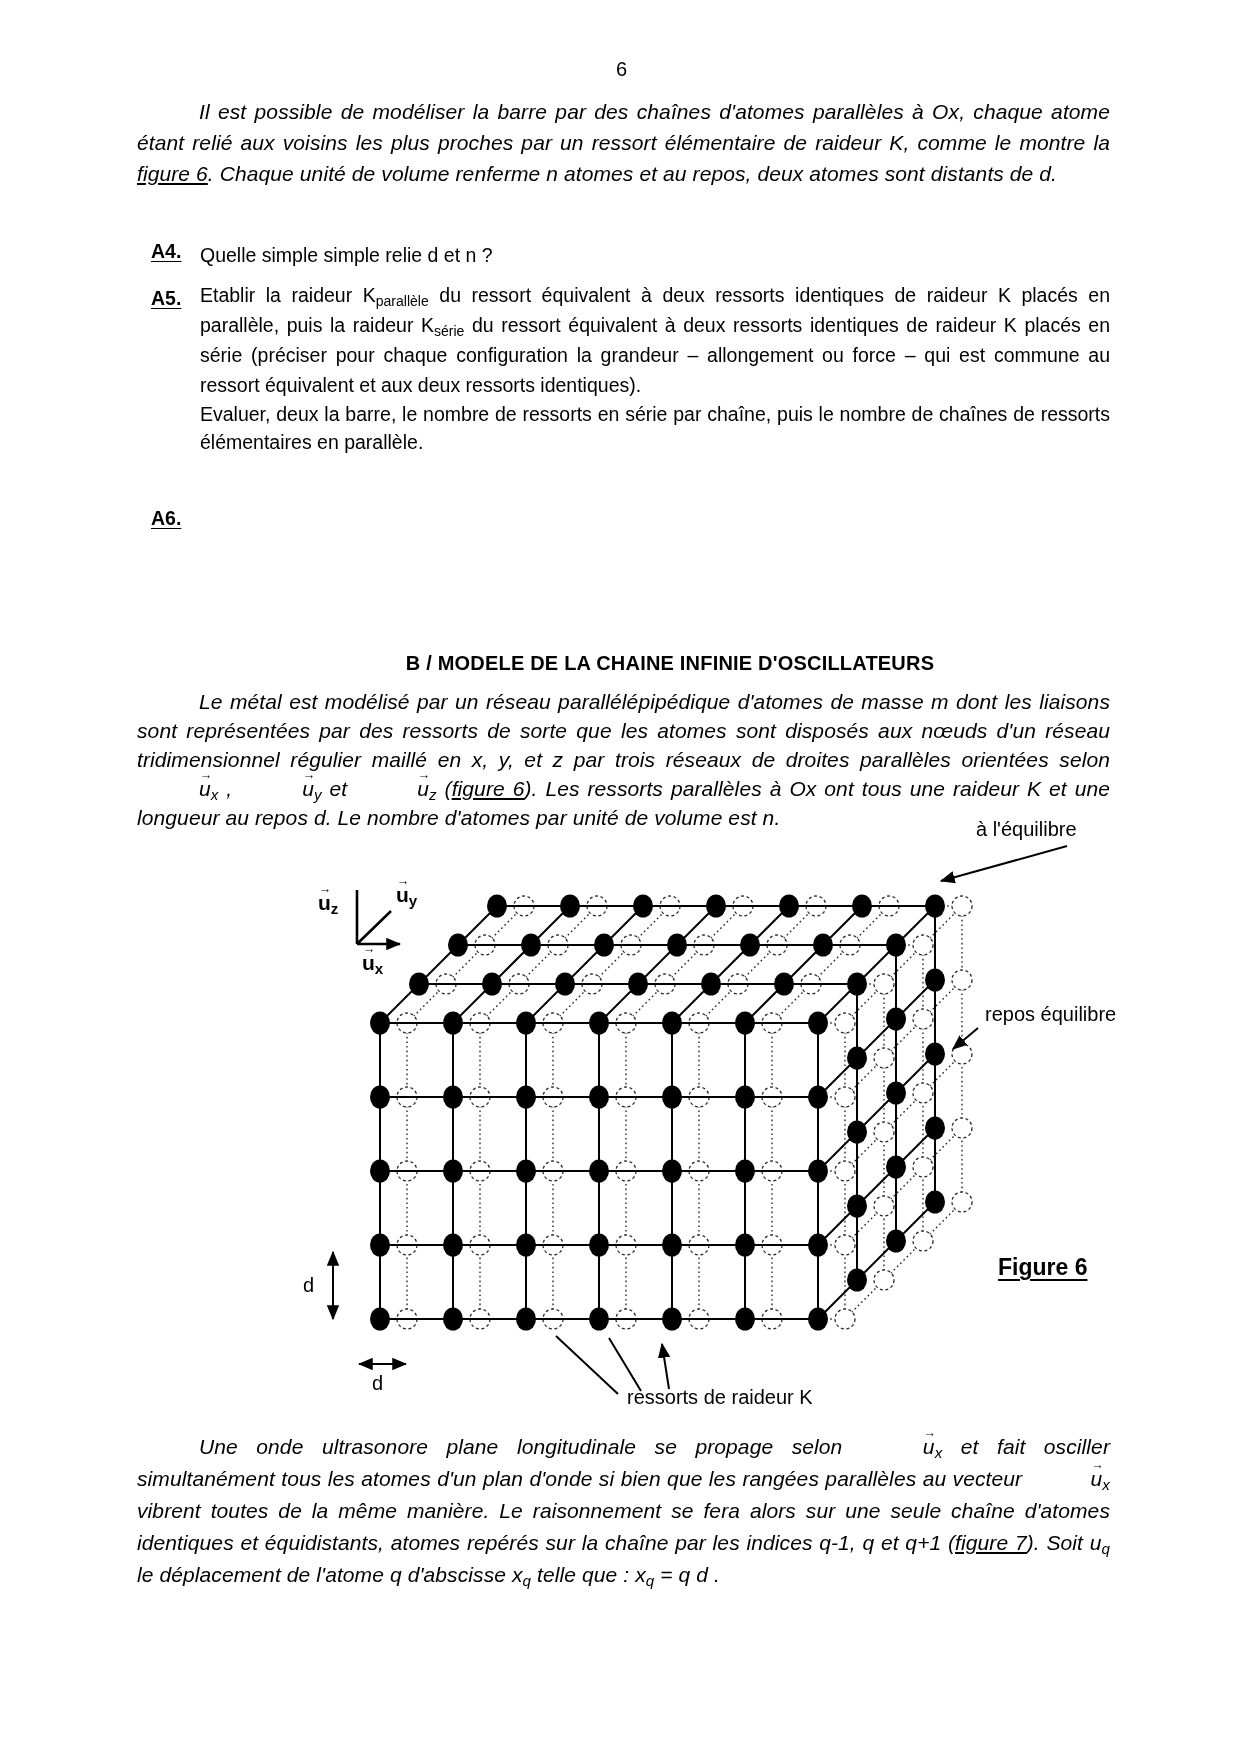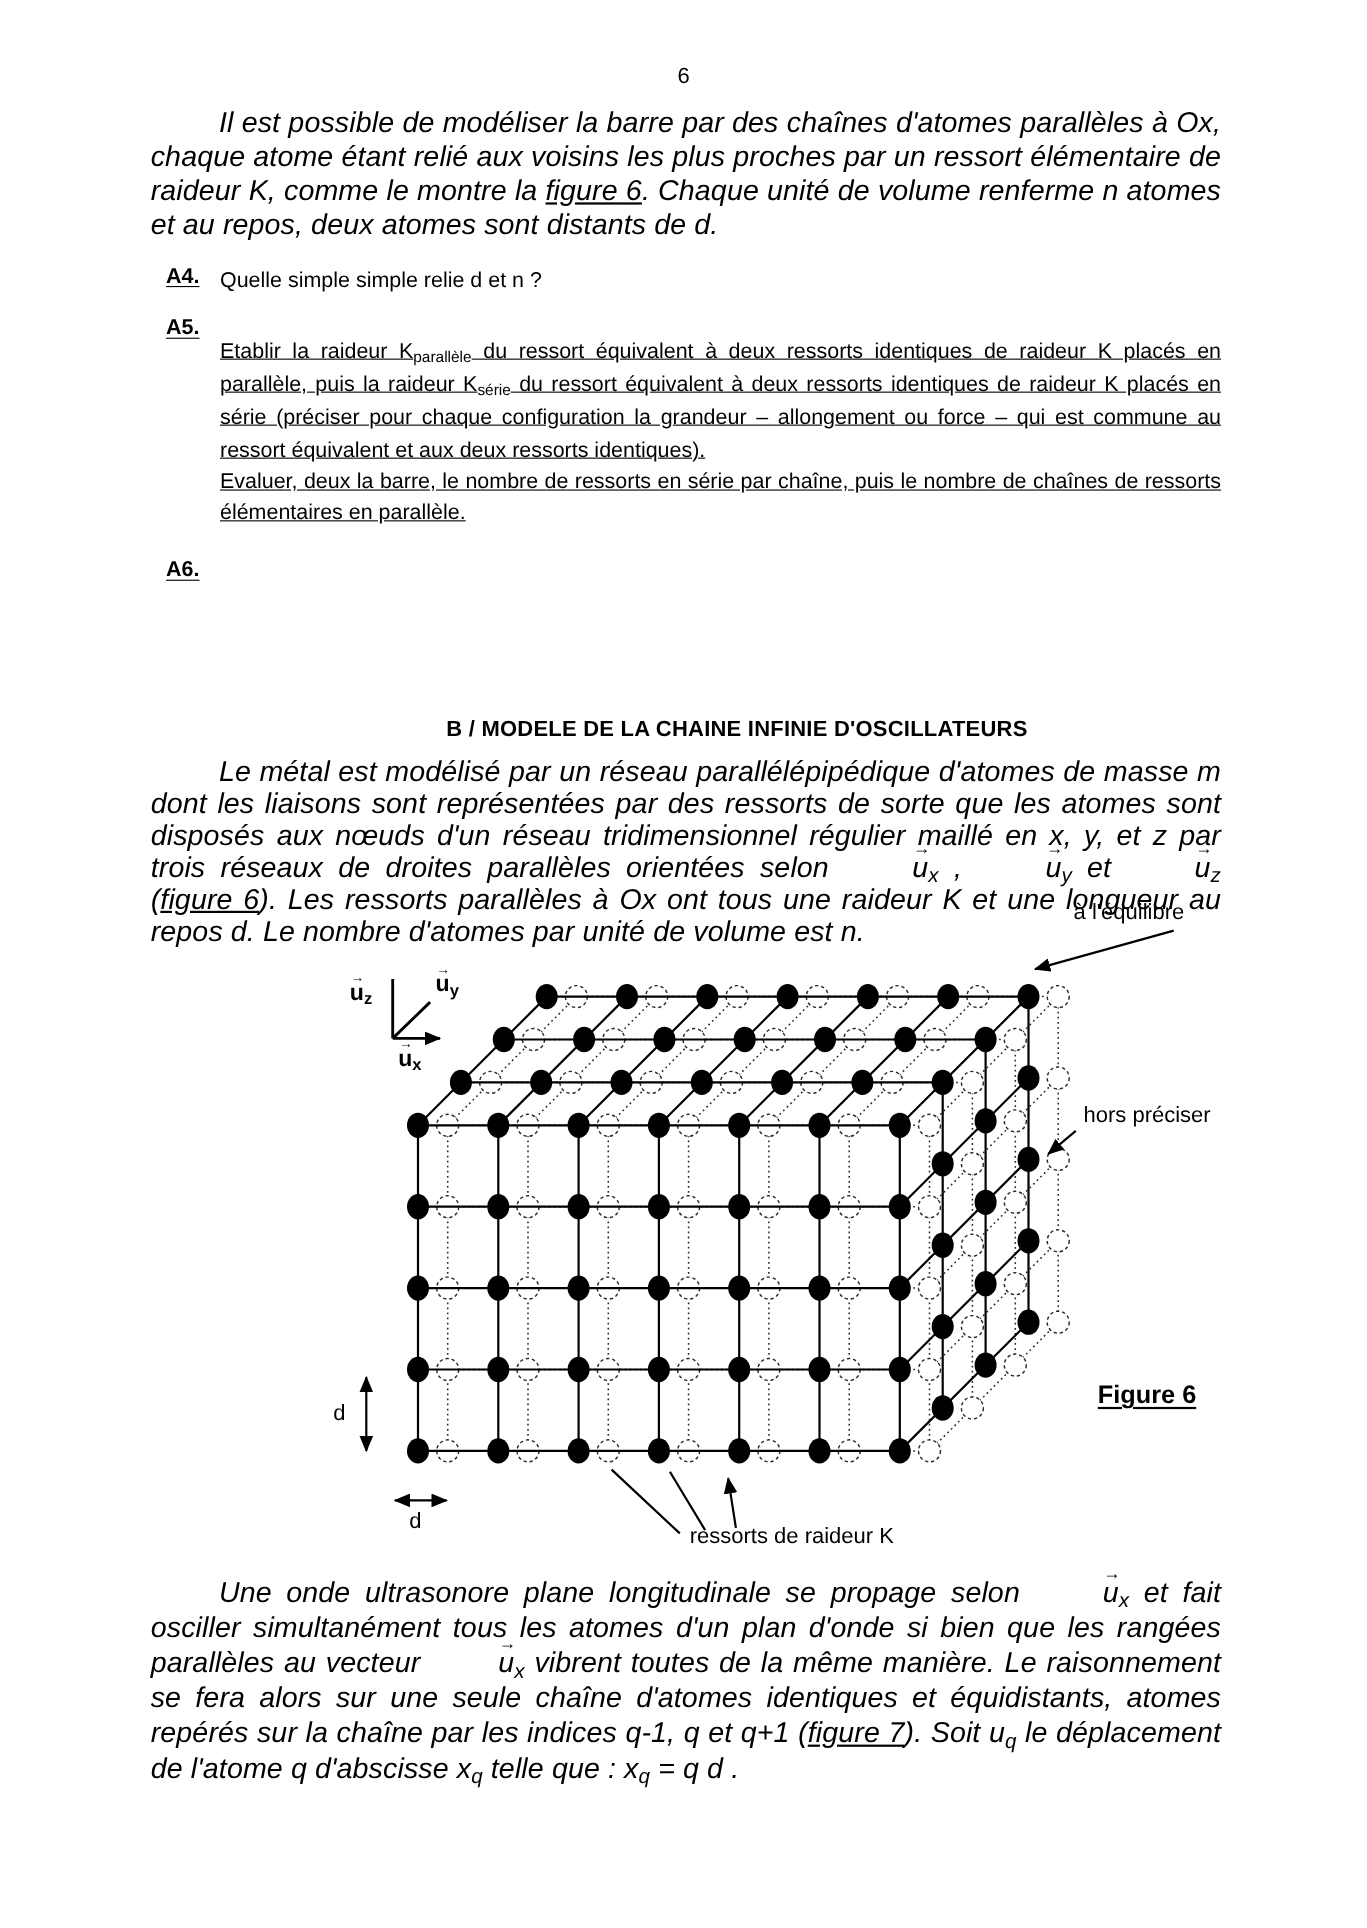--- a/index.html
+++ b/index.html
@@ -4,37 +4,37 @@
 <style>
   html,body{margin:0;padding:0;background:#e8e8e8;}
   .page{
     position:relative;width:1243px;height:1753px;background:#ffffff;
     margin:0 auto;overflow:hidden;color:#000;
     font-family:"Liberation Sans","DejaVu Sans",sans-serif;
   }
   .abs{position:absolute;}
   .page-number{top:58px;left:0;width:100%;text-align:center;font-size:20px;}
   .para{
-    left:137px;width:973px;text-align:justify;font-size:26px;
+    left:137px;width:973px;text-align:justify;font-size:21px;
     letter-spacing:0.1px;
   }
   .italic{font-style:italic;}
   .indent{text-indent:62px;}
   .para-intro{top:96px;line-height:31px;}
   .para-model{top:687px;line-height:29px;}
   .para-wave{top:1431px;line-height:32px;}
   .q-label{
     left:151px;font-size:19.5px;font-weight:bold;text-decoration:underline;
     text-underline-offset:3px;
   }
   .q-body{left:200px;width:910px;text-align:justify;font-size:19.5px;line-height:30px;}
   .q-a4-label{top:240px;}
   .q-a4-body{top:240px;text-align:left;}
   .q-a5-label{top:287px;}
-  .q-a5-body{top:304px;text-decoration:underline;}
+  .q-a5-body{top:280px;}
   .q-a5-body .p2{margin-top:0;line-height:28px;}
   .q-a6-label{top:507px;}
   .q-a6-body{top:507px;line-height:31px;}
   .section-title{
     top:652px;left:160px;width:1020px;text-align:center;
     font-size:20px;font-weight:bold;letter-spacing:0.2px;
   }
   sub{font-size:0.72em;line-height:0;vertical-align:-0.27em;}
   .vec{position:relative;display:inline-block;line-height:1;}
   .vec .arr{
@@ -243,21 +243,21 @@
       <path d="M333 1252L333 1319" marker-start="url(#ah)" marker-end="url(#ah)"></path>
       <path d="M359 1364L406 1364" marker-start="url(#ah)" marker-end="url(#ah)"></path>
     </g>
     </svg>
 
   <div class="abs axis-label lbl-uz"><span class="vec"><span class="arr">→</span>u<sub>z</sub></span></div>
   <div class="abs axis-label lbl-uy"><span class="vec"><span class="arr">→</span>u<sub>y</sub></span></div>
   <div class="abs axis-label lbl-ux"><span class="vec"><span class="arr">→</span>u<sub>x</sub></span></div>
 
   <div class="abs fig-label lbl-equilibre">à l'équilibre</div>
-  <div class="abs fig-label lbl-hors">hors préciser</div>
+  <div class="abs fig-label lbl-hors">repos équilibre</div>
   <div class="abs fig-label lbl-springs">ressorts de raideur K</div>
   <div class="abs fig-label lbl-d-v">d</div>
   <div class="abs fig-label lbl-d-h">d</div>
   <div class="abs fig-caption">Figure 6</div>
 
   <div class="abs para italic indent para-wave">Une onde ultrasonore plane longitudinale se propage selon <span class="vec"><span class="arr">→</span>u<sub>x</sub></span> et fait osciller simultanément tous les atomes d'un plan d'onde si bien que les rangées parallèles au vecteur <span class="vec"><span class="arr">→</span>u<sub>x</sub></span> vibrent toutes de la même manière. Le raisonnement se fera alors sur une seule chaîne d'atomes identiques et équidistants, atomes repérés sur la chaîne par les indices q-1, q et q+1 (<span style="text-decoration: underline;">figure 7</span>). Soit u<sub>q</sub> le déplacement de l'atome q d'abscisse x<sub>q</sub> telle que : x<sub>q</sub> = q d .</div>
 
 </div>
 
 </body></html>

